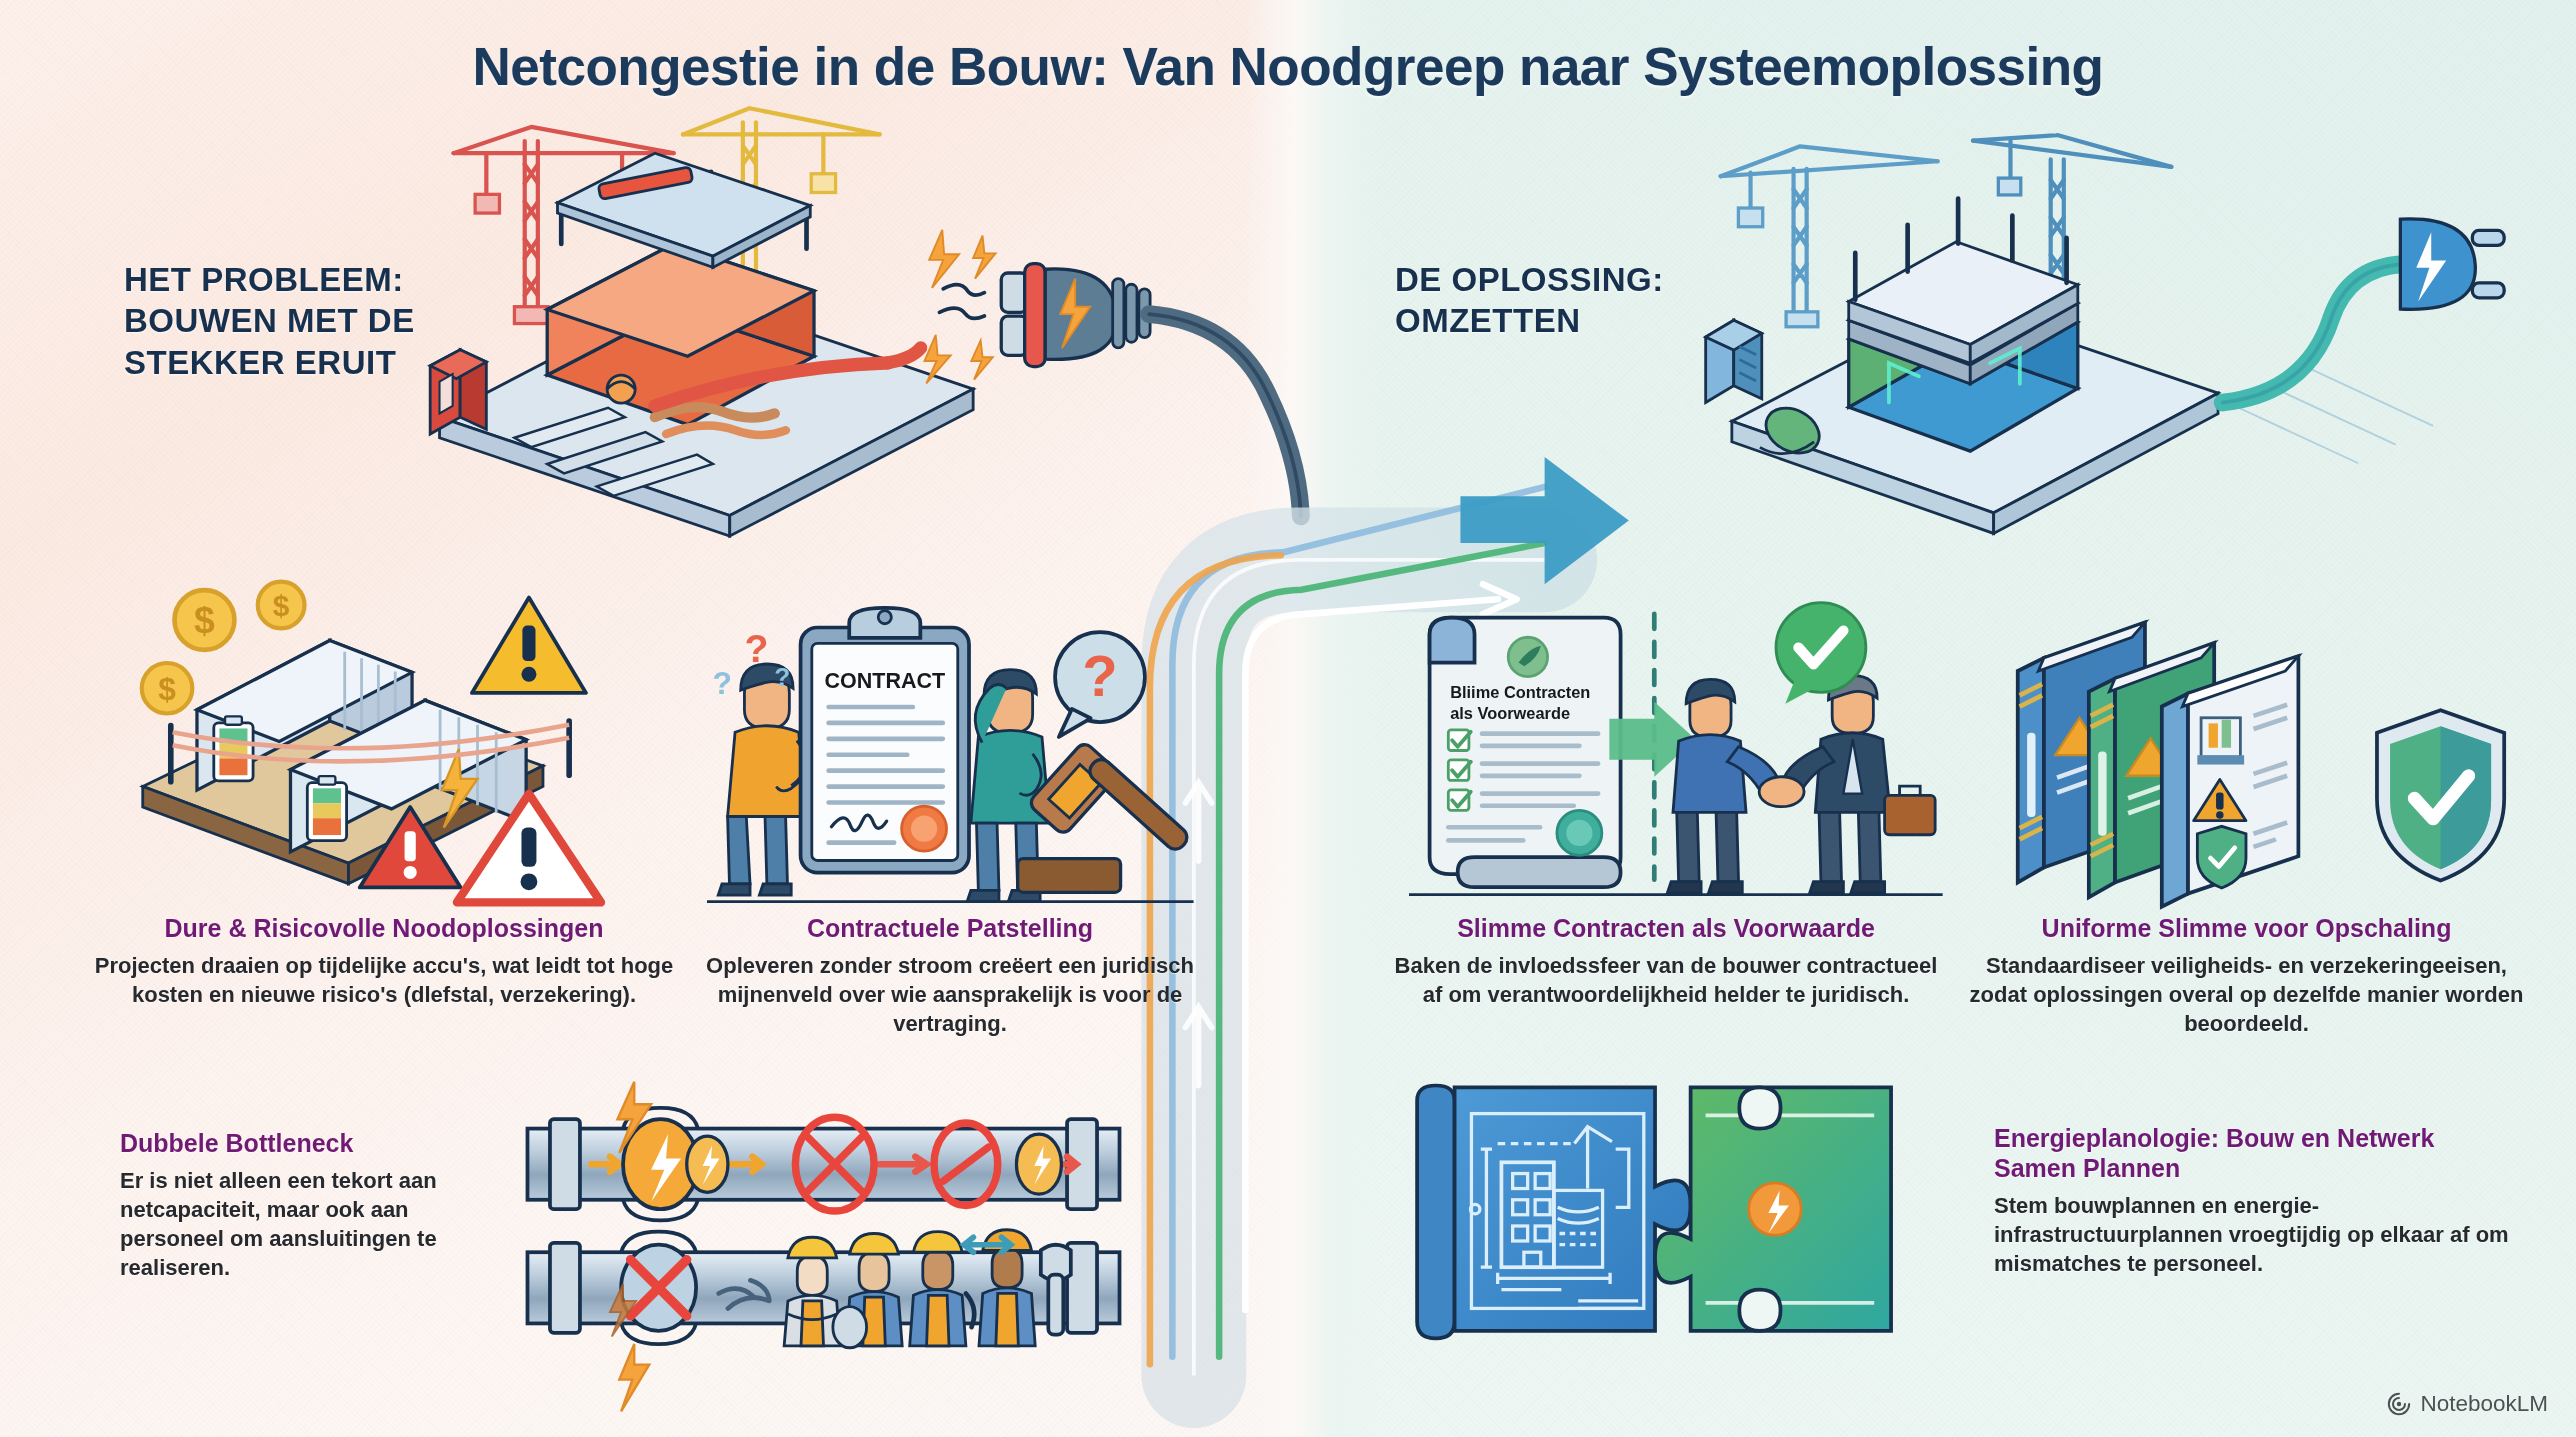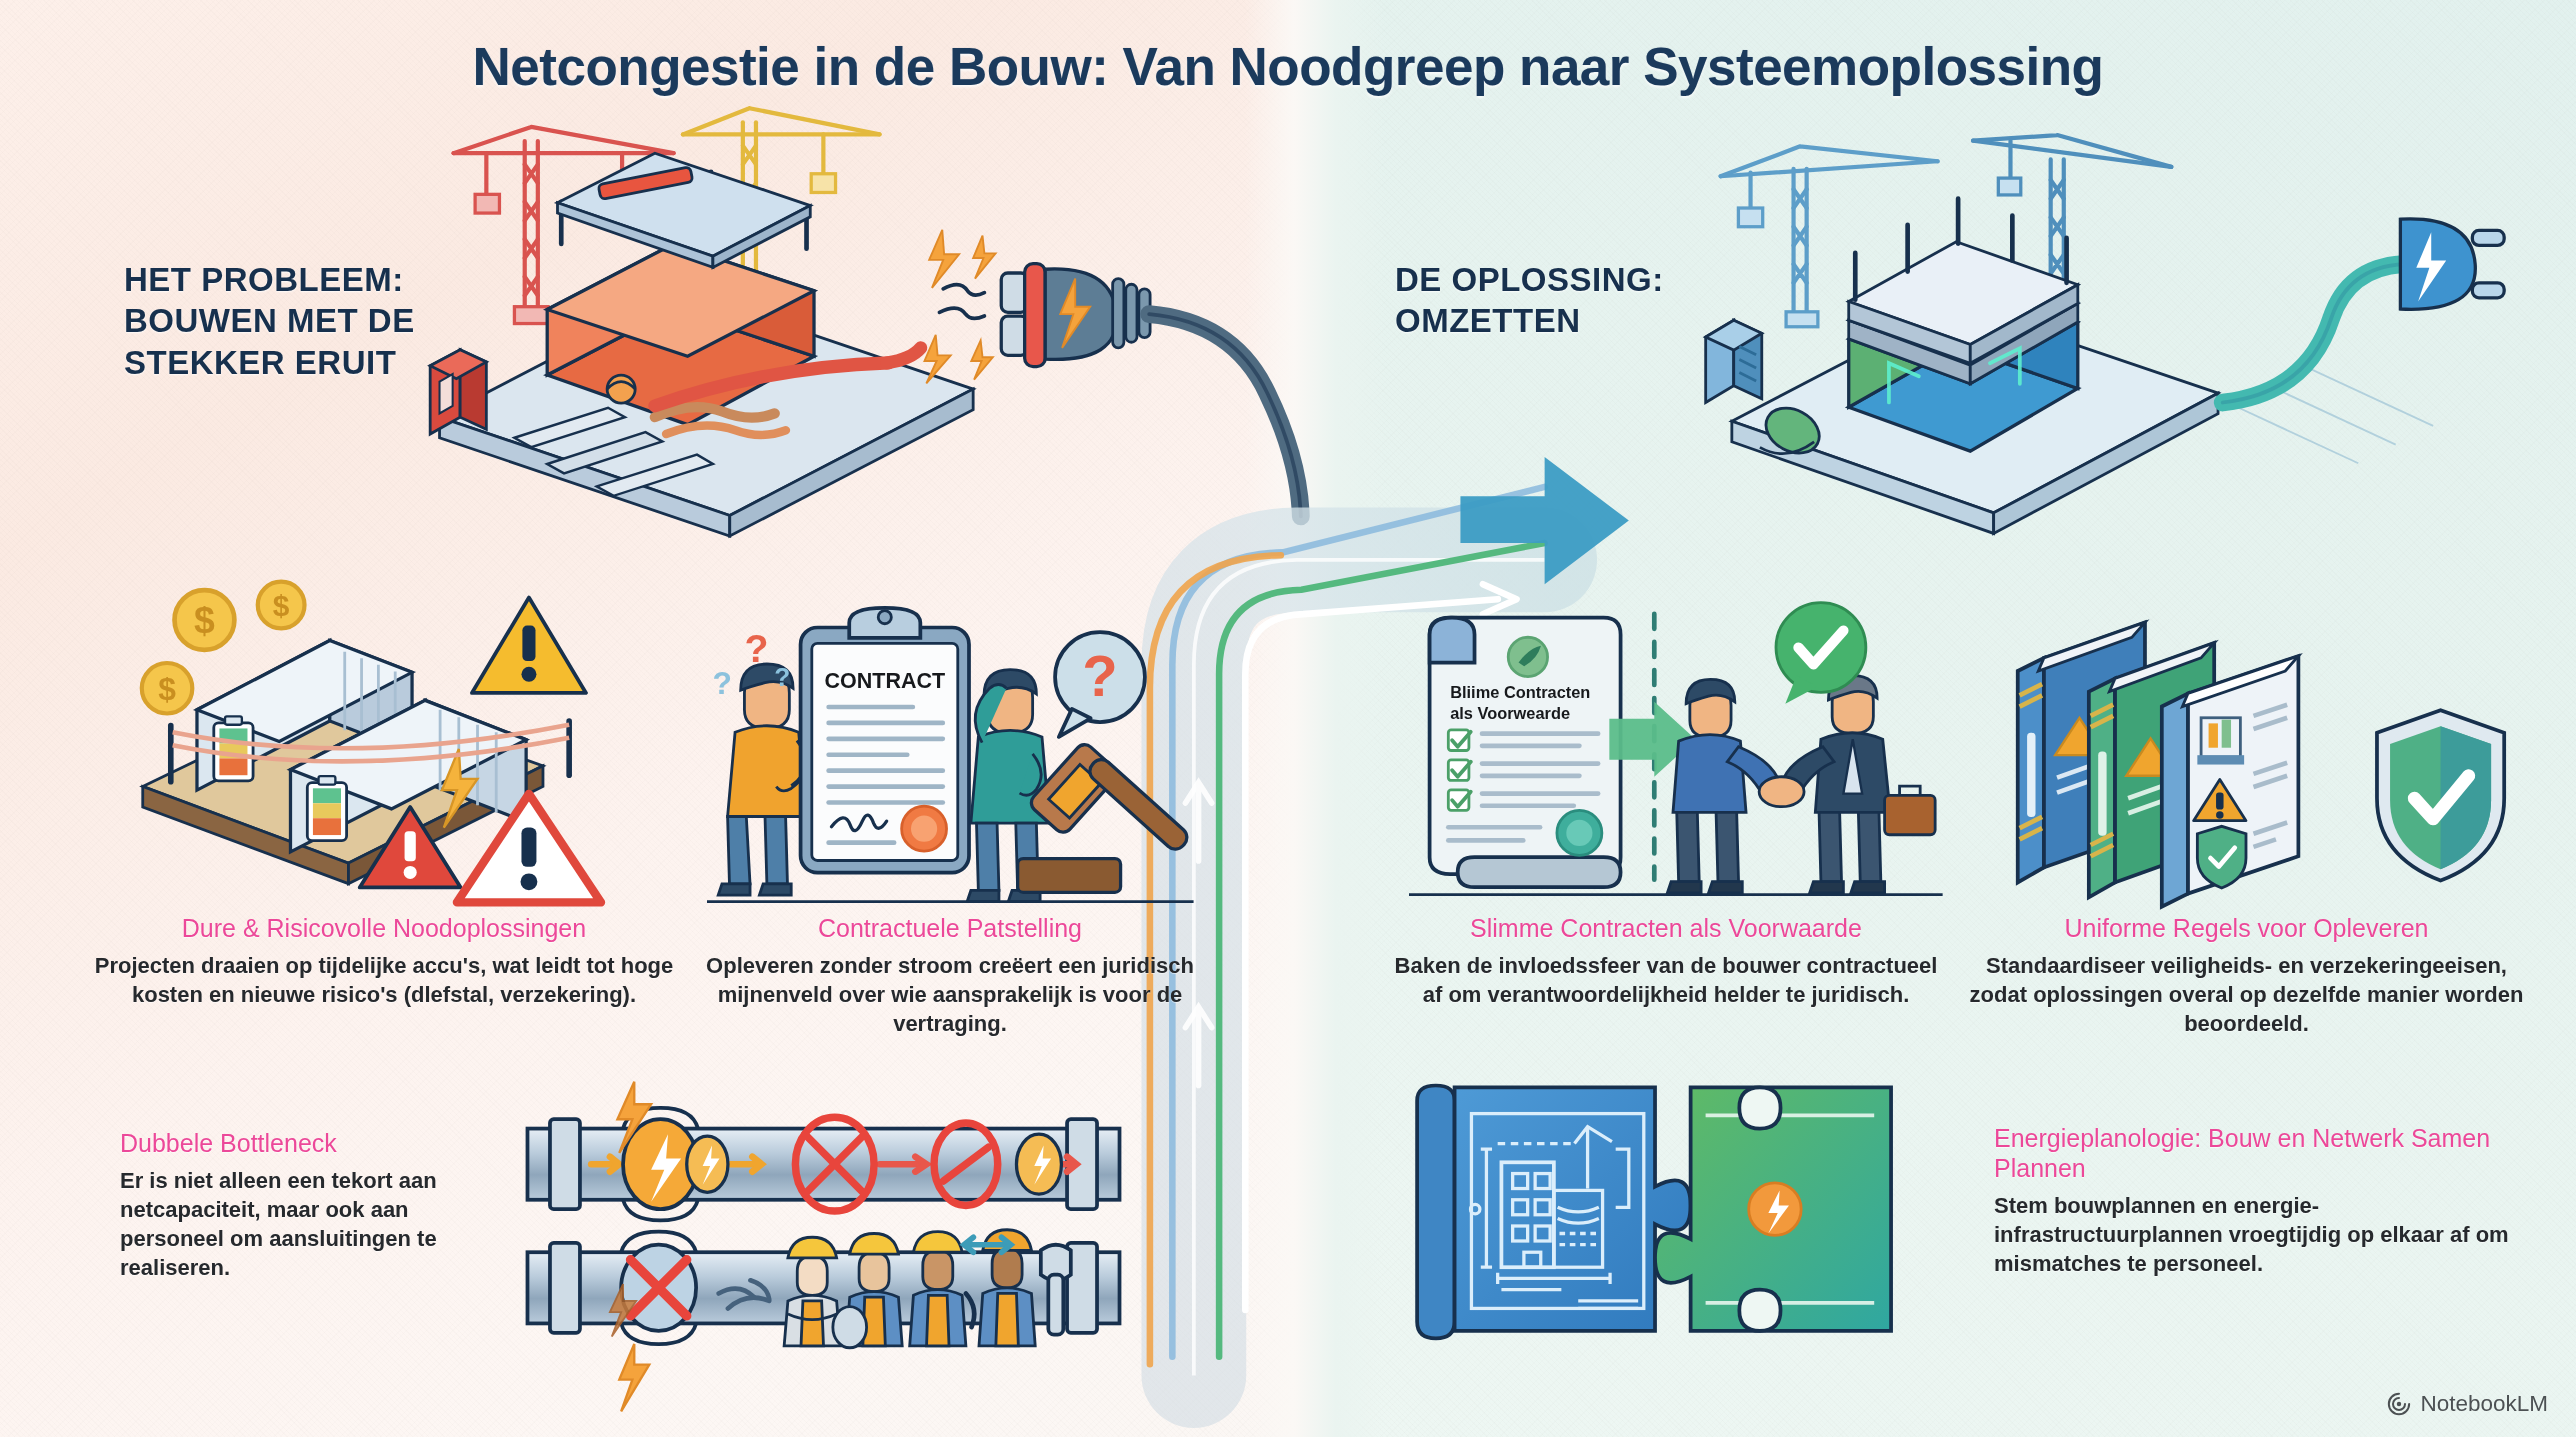--- a/index.html
+++ b/index.html
@@ -36,21 +36,21 @@
     position:absolute; font-size:33px; font-weight:bold; line-height:1.25;
     color:#17304d; letter-spacing:0.5px; text-transform:uppercase;
     text-shadow:0 0.9px 1.9px rgba(255,255,255,.8);
   }
   #head-problem  { top:259px; left:124px; width:403px; }
   #head-solution { top:259px; left:1395px; width:412px; }
 
   
   .card { position:absolute; text-align:center; }
   .card .card-title {
-    font-size:25px; font-weight:normal; color:#ec4899; line-height:1.2;
+    font-size:25px; font-weight:bold; color:#701a75; line-height:1.2;
     text-shadow:0 0.9px 0.9px rgba(255,255,255,.7); margin-bottom:8.4px;
   }
   .card .card-body {
     font-size:22px; color:#26292d; line-height:1.32;
     text-shadow:0 0.9px 0.9px rgba(255,255,255,.6);
     font-weight:bold;
   }
   .card.left-align { text-align:left; }
 
   #card-noodopl   { top:913px; left:94px;  width:580px; }
@@ -803,21 +803,21 @@
   <div class="card-title">Contractuele Patstelling</div>
   <div class="card-body">Opleveren zonder stroom creëert een juridisch mijnenveld over wie aansprakelijk is voor de vertraging.</div>
 </div>
 
 <div id="card-slimme" class="card">
   <div class="card-title">Slimme Contracten als Voorwaarde</div>
   <div class="card-body">Baken de invloedssfeer van de bouwer contractueel af om verantwoordelijkheid helder te juridisch.</div>
 </div>
 
 <div id="card-uniforme" class="card">
-  <div class="card-title">Uniforme Regels voor Opleveren</div>
+  <div class="card-title">Uniforme Slimme voor Opschaling</div>
   <div class="card-body">Standaardiseer veiligheids- en verzekeringeeisen, zodat oplossingen overal op dezelfde manier worden beoordeeld.</div>
 </div>
 
 <div id="card-bottleneck" class="card left-align">
   <div class="card-title">Dubbele Bottleneck</div>
   <div class="card-body">Er is niet alleen een tekort aan netcapaciteit, maar ook aan personeel om aansluitingen te realiseren.</div>
 </div>
 
 <div id="card-energie" class="card left-align">
   <div class="card-title">Energieplanologie: Bouw en Netwerk Samen Plannen</div>

